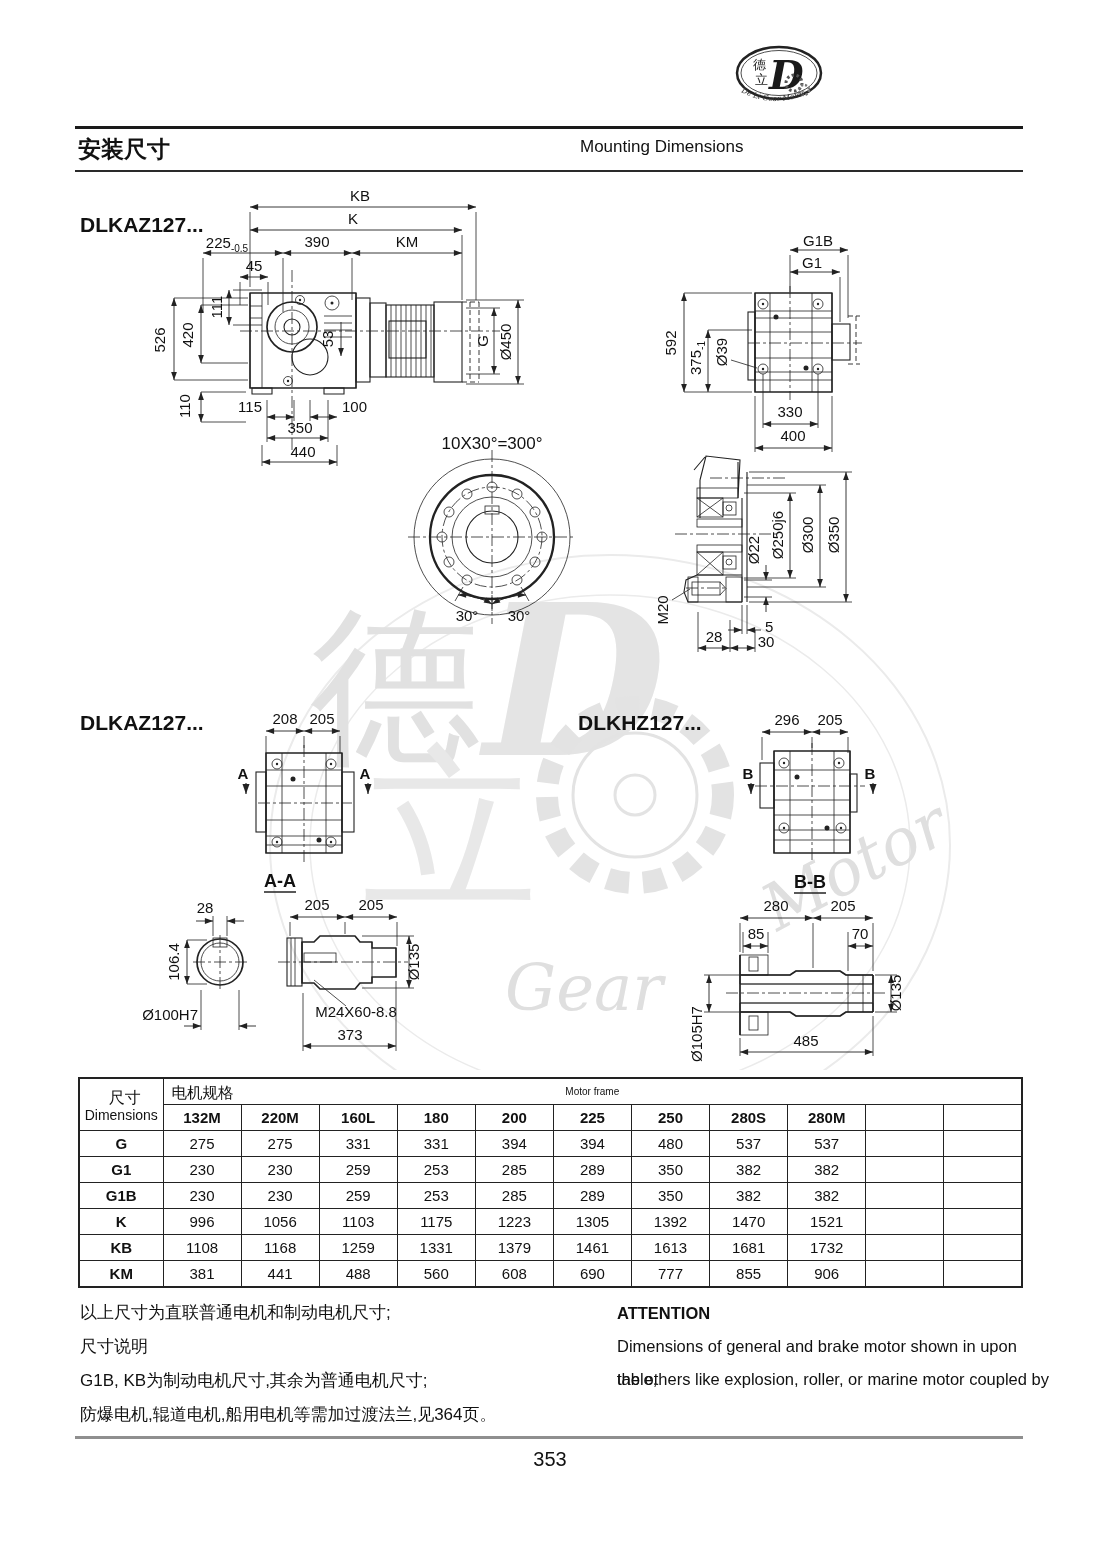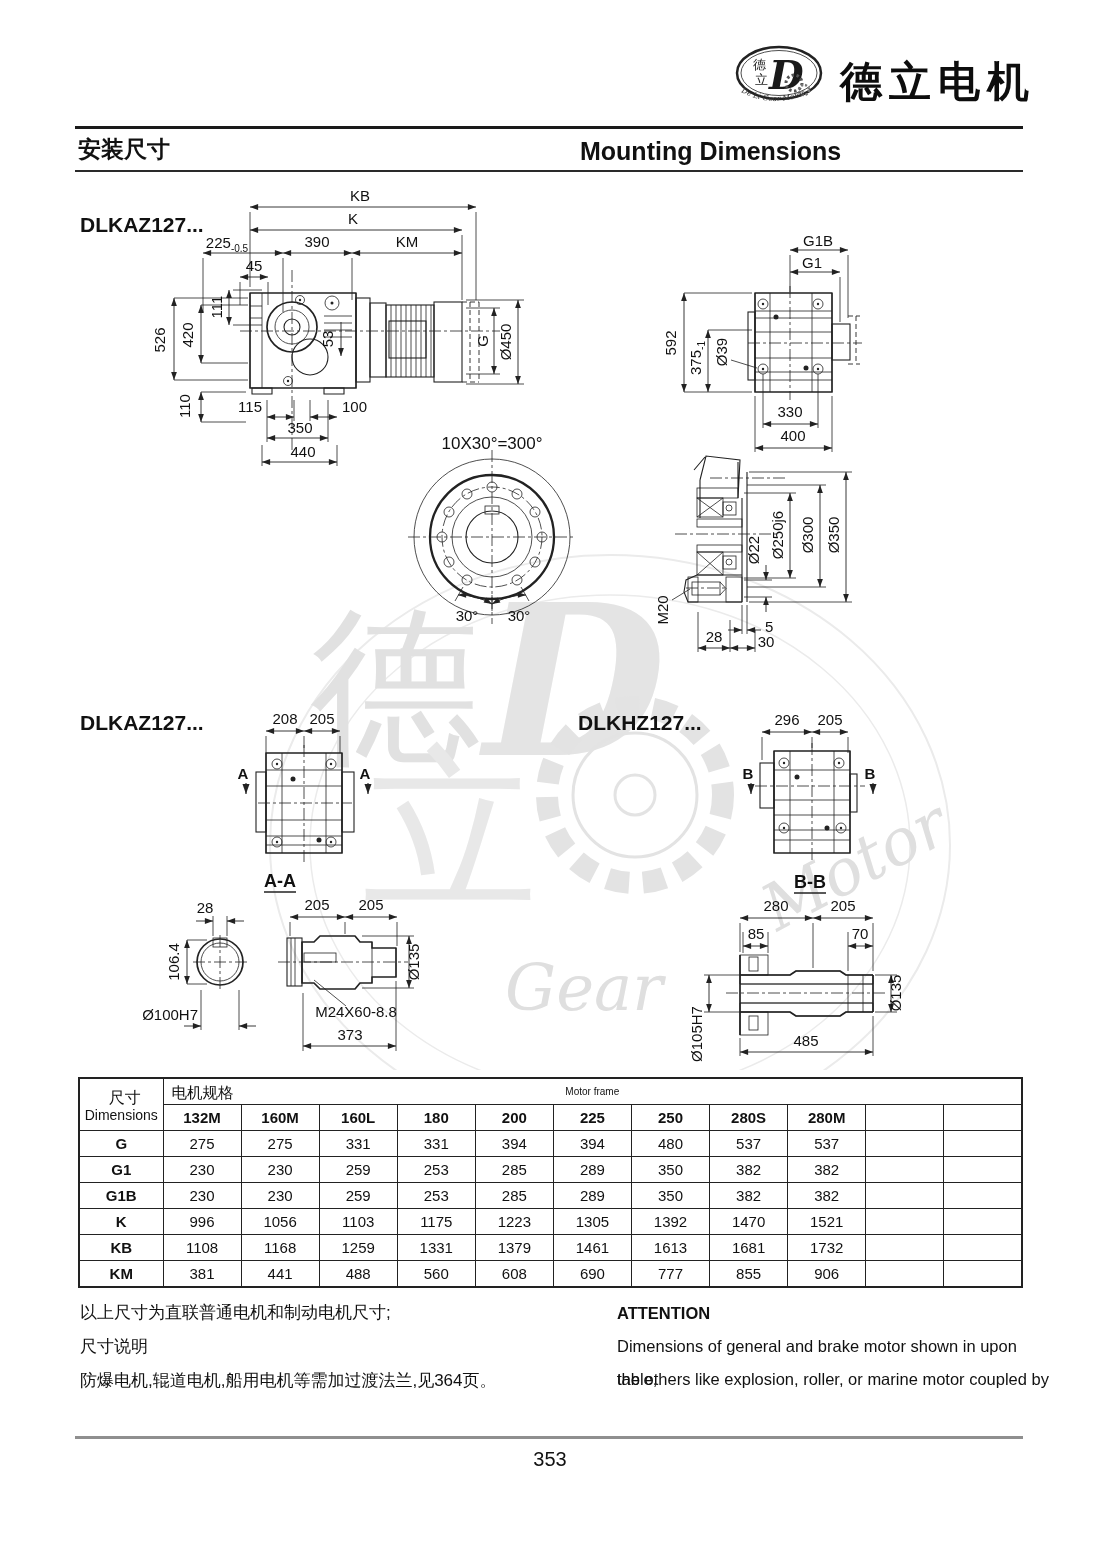--- a/index.html
+++ b/index.html
@@ -3,21 +3,21 @@
 <meta charset="utf-8">
 <style>
   html,body{margin:0;padding:0;background:#f6f6f4;}
   .page{position:relative;width:1100px;height:1555px;background:#fff;font-family:"Liberation Sans",sans-serif;color:#111;overflow:hidden;}
   .abs{position:absolute;}
   
   .brand{left:840px;top:54px;font-family:"DejaVu Serif",serif;font-weight:bold;font-size:42px;letter-spacing:7px;color:#0d0d0d;}
   .rule-thick{left:75px;top:126px;width:948px;height:3px;background:#1a1a1a;}
   .rule-thin{left:75px;top:170px;width:948px;height:2px;background:#2a2a2a;}
   .title-cn{left:78px;top:134px;font-size:23px;font-weight:bold;}
-  .title-en{left:580px;top:137px;font-size:25px;font-weight:bold;}
+  .title-en{left:580px;top:137px;font-size:17px;font-weight:normal;}
   
   .draw{left:0;top:0;}
   .ol{fill:none;stroke:#222;stroke-width:1.7px;stroke-linejoin:round;}
   .ml{fill:none;stroke:#222;stroke-width:1.1px;}
   .tl{fill:none;stroke:#222;stroke-width:.8px;}
   .dim{fill:none;stroke:#222;stroke-width:.9px;}
   .cl{fill:none;stroke:#222;stroke-width:.8px;stroke-dasharray:12 3 3 3;}
   .dsh{fill:none;stroke:#222;stroke-width:.9px;stroke-dasharray:5 3;}
   .dt{font-family:"Liberation Sans",sans-serif;font-size:15px;fill:#111;}
   .dt17{font-family:"Liberation Sans",sans-serif;font-size:17px;fill:#111;}
@@ -66,21 +66,20 @@
     <ellipse cx="46" cy="29" rx="42" ry="26" class="tl" style="stroke:#222;stroke-width:2.5px"></ellipse>
     <ellipse cx="46" cy="29" rx="38" ry="22.5" class="tl"></ellipse>
     <text x="20" y="25" class="logocjk">德</text>
     <text x="22" y="40" class="logocjk">立</text>
     <text x="36" y="45" class="logoD">D</text>
     <circle cx="61" cy="39" r="8" fill="none" stroke="#555" stroke-width="3" stroke-dasharray="2.5 2.5"></circle>
     <circle cx="71" cy="46" r="5" fill="none" stroke="#777" stroke-width="2.5" stroke-dasharray="2 2"></circle>
     <path id="lp" d="M8,48 Q46,68 84,44" fill="none" stroke="none"></path>
     <text class="logosub"><textPath href="#lp">De Li Gear Motor</textPath></text>
   </svg>
-  <div class="abs brand">德立电机</div>
 
   <div class="abs rule-thick"></div>
   <div class="abs title-cn">安装尺寸</div>
   <div class="abs title-en">Mounting Dimensions</div>
   <div class="abs rule-thin"></div>
 
   <svg class="abs draw" width="1100" height="1070" viewBox="0 0 1100 1070">
     <defs>
       <marker id="ae" orient="auto" refX="9" refY="4" markerWidth="11" markerHeight="8" viewBox="0 0 10 8">
           <path d="M0,0.8 L9,4 L0,7.2 Z" fill="#222"></path>
@@ -412,21 +411,21 @@
           <div class="cn">尺寸</div>
           <div class="en">Dimensions</div>
         </td>
         <td colspan="11" class="group">
           <span class="gcn">电机规格</span>
           <span class="gen">Motor frame</span>
         </td>
       </tr>
       <tr>
         <td class="colh">132M</td>
-        <td class="colh">160M</td>
+        <td class="colh">220M</td>
         <td class="colh">160L</td>
         <td class="colh">180</td>
         <td class="colh">200</td>
         <td class="colh">225</td>
         <td class="colh">250</td>
         <td class="colh">280S</td>
         <td class="colh">280M</td>
         <td class="colh"></td>
         <td class="colh"></td>
       </tr>
@@ -515,20 +514,21 @@
           <td>906</td>
           <td></td>
           <td></td>
         </tr>
       </tbody>
   </table>
 
   <div class="abs notes-cn">
     <div>以上尺寸为直联普通电机和制动电机尺寸;</div>
     <div>尺寸说明</div>
+    <div>G1B, KB为制动电机尺寸,其余为普通电机尺寸;</div>
     <div>防爆电机,辊道电机,船用电机等需加过渡法兰,见364页。</div>
   </div>
   <div class="abs attention">
     <div class="atitle">ATTENTION</div>
     <div>Dimensions of general and brake motor shown in upon table,</div>
     <div>the others like explosion, roller, or marine motor coupled by</div>
   </div>
 
   <div class="abs rule-foot"></div>
   <div class="abs pagenum">353</div>

